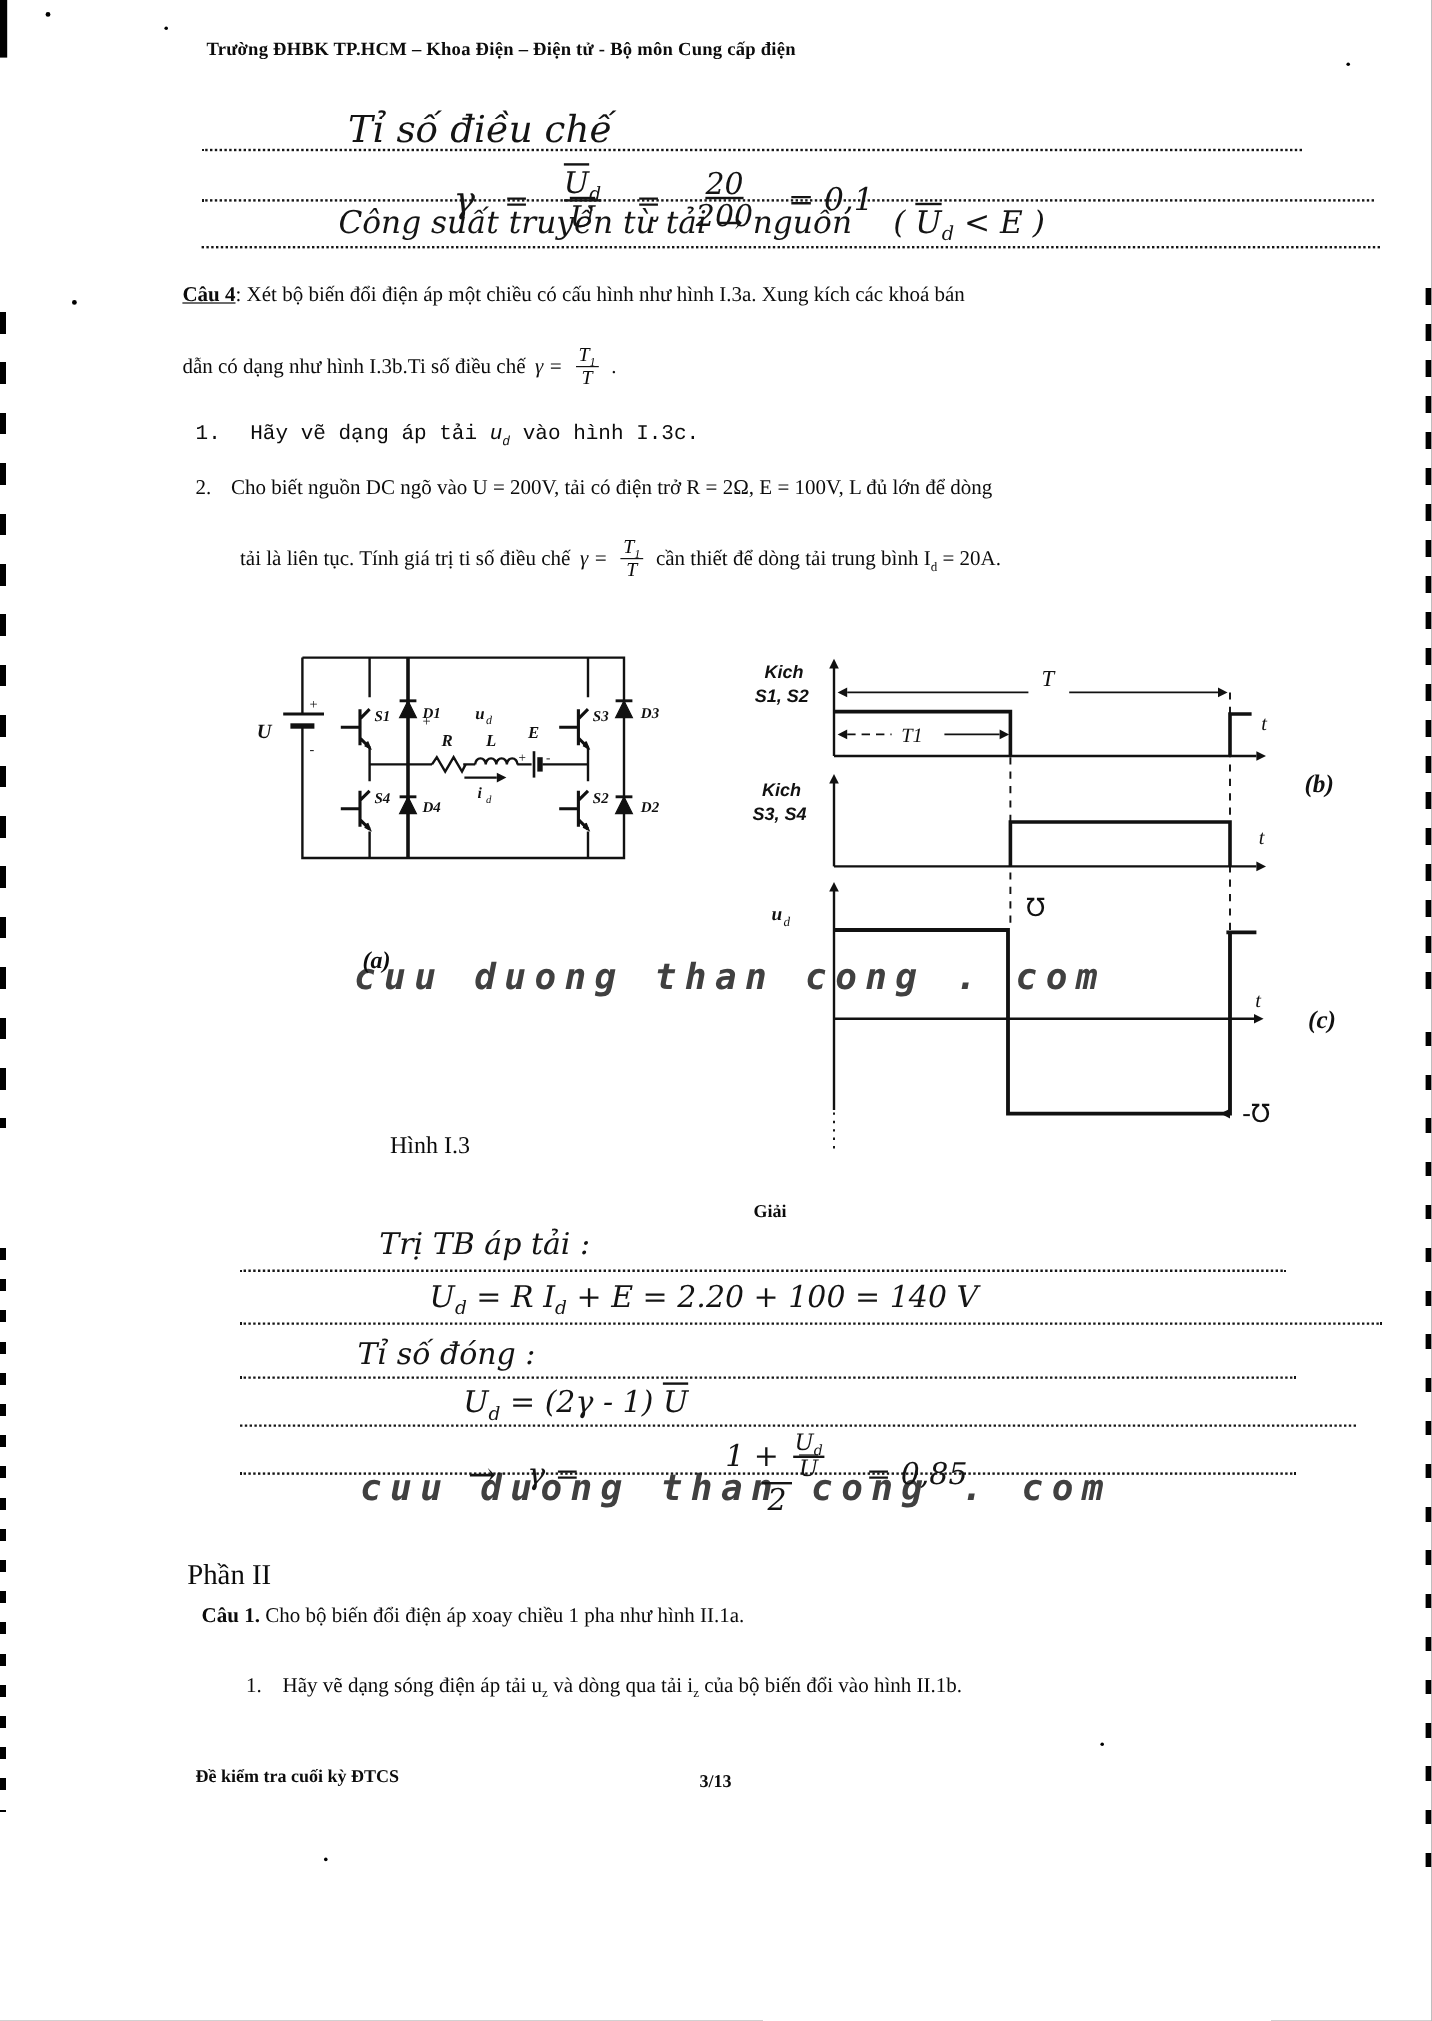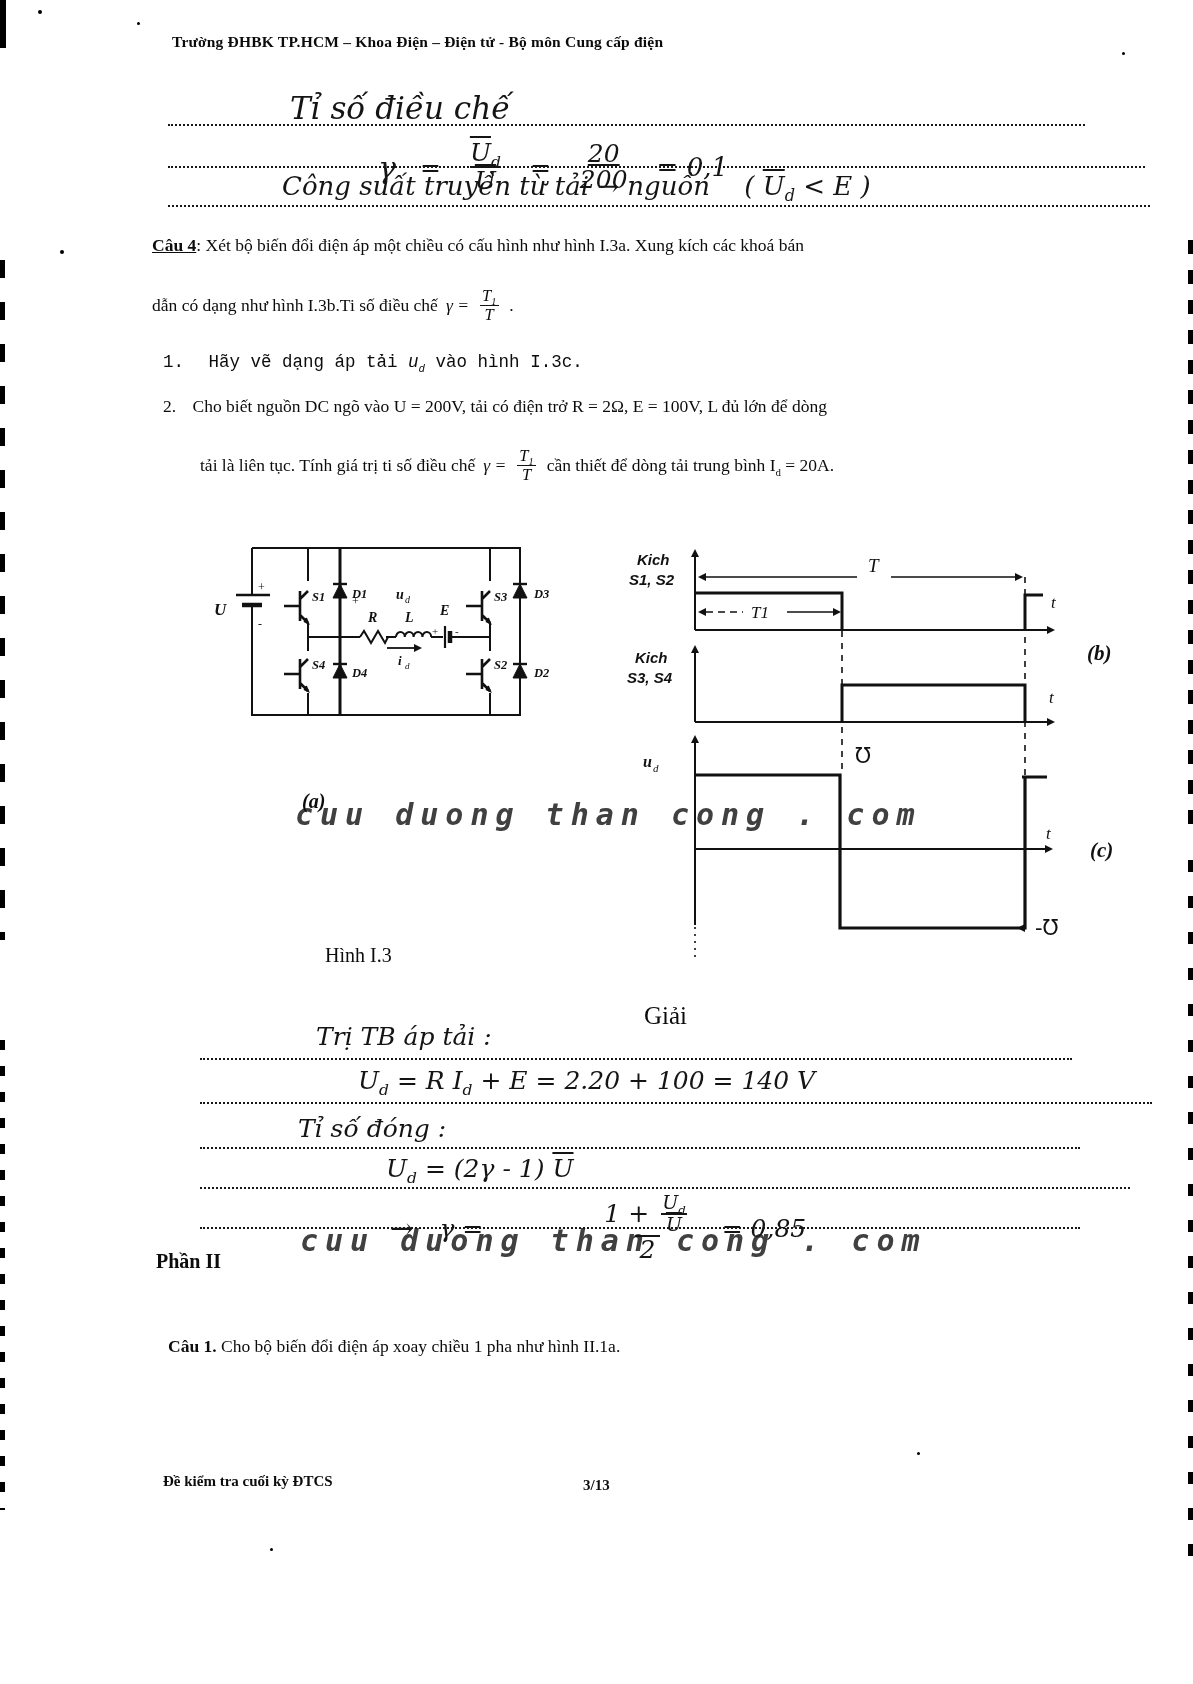--- a/index.html
+++ b/index.html
@@ -237,21 +237,21 @@
     <text x="58" y="262" font-size="16" font-style="italic" font-weight="600">u</text>
     <text x="68" y="267" font-size="11" font-style="italic">d</text>
     <text x="270" y="258" font-size="21" font-family="DejaVu Sans,sans-serif">Ʊ</text>
     <text x="450" y="430" font-size="21" font-family="DejaVu Sans,sans-serif">-Ʊ</text>
     <text x="461" y="334" font-size="17" font-style="italic">t</text>
     <text x="505" y="352" font-size="21" font-style="italic" font-weight="bold">(c)</text>
   </svg>
 
   <div class="abs" style="left:325px;top:944px;font-size:20px;">Hình I.3</div>
 
-  <div class="abs" style="left:644px;top:1002px;font-size:25px;font-weight:400;">Giải</div>
+  <div class="abs" style="left:628px;top:1002px;font-size:15px;font-weight:700;">Giải</div>
 
   <div class="abs hw" style="left:316px;top:1022px;font-size:25px;">Trị TB áp tải :</div>
   <div class="dots" style="left:200px;top:1058px;width:872px;"></div>
 
   <div class="abs hw" style="left:358px;top:1066px;font-size:25px;">
     <span>U</span><sub class="sm">d</sub><span> = R I</span><sub class="sm">d</sub><span> + E = 2.20 + 100 = 140 V</span>
   </div>
   <div class="dots" style="left:200px;top:1102px;width:952px;"></div>
 
   <div class="abs hw" style="left:298px;top:1114px;font-size:25px;">Tỉ số đóng :</div>
@@ -272,22 +272,26 @@
           <span class="num"><span>U</span><sub class="sm">d</sub></span>
           <span class="den ol">U</span>
         </span>
       </span>
       <span class="den">2</span>
     </span>
     <span>= 0,85</span>
   </div>
   <div class="dots" style="left:200px;top:1227px;width:880px;"></div>
 
-  <div class="abs" style="left:156px;top:1250px;font-size:20px;font-weight:bold;">Phần II</div>
+  <div class="abs" style="left:156px;top:1300px;font-size:24px;font-weight:normal;">Phần II</div>
 
   <div class="abs print" style="left:168px;top:1336px;">
     <span class="b">Câu 1.</span><span> Cho bộ biến đổi điện áp xoay chiều 1 pha như hình II.1a.</span>
   </div>
+  <div class="abs print" style="left:205px;top:1394px;">
+    <span>1.</span>
+    <span style="margin-left:13px;"><span>Hãy vẽ dạng sóng điện áp tải u</span><sub class="sm">z</sub><span> và dòng qua tải i</span><sub class="sm">z</sub><span> của bộ biến đổi vào hình II.1b.</span></span>
+  </div>
 
   <div class="abs" style="left:163px;top:1473px;font-size:15px;font-weight:600;">Đề kiểm tra cuối kỳ ĐTCS</div>
   <div class="abs" style="left:583px;top:1477px;font-size:15px;font-weight:600;">3/13</div>
 
 </div>
 
 </body></html>

